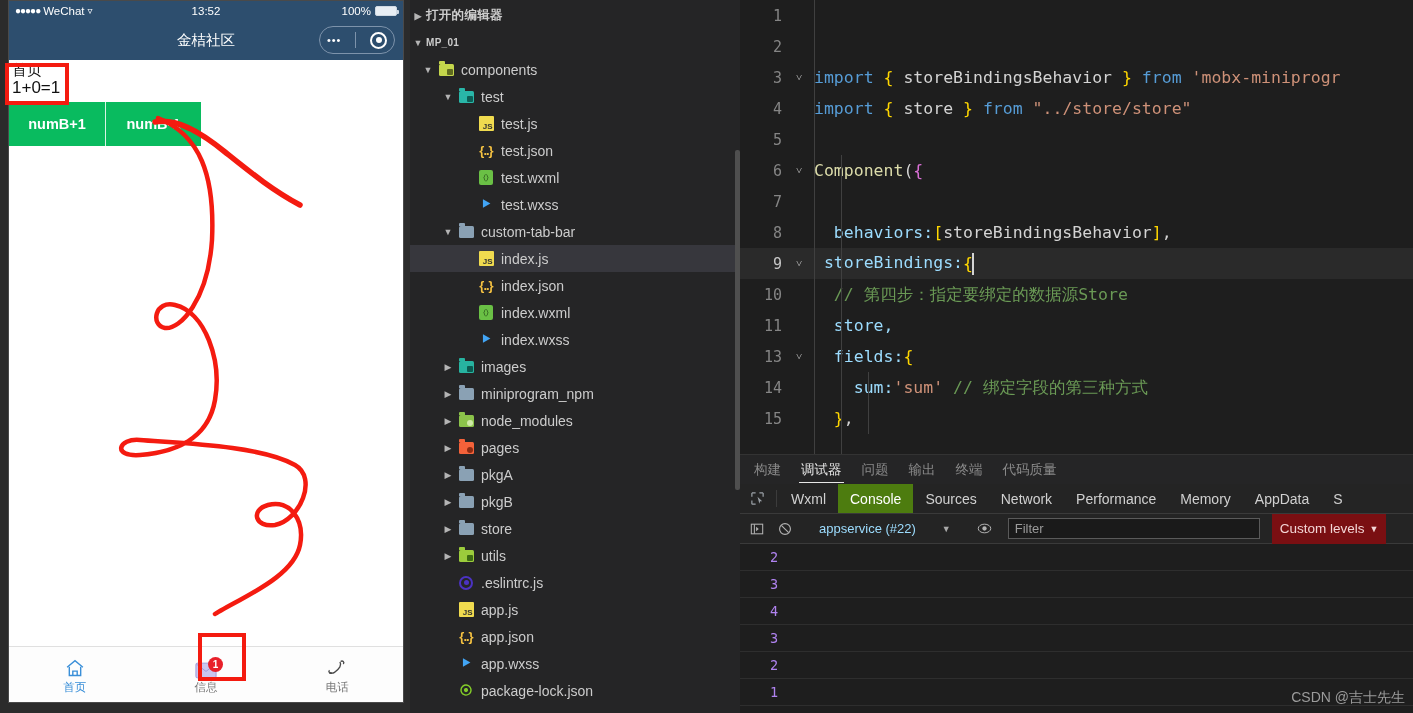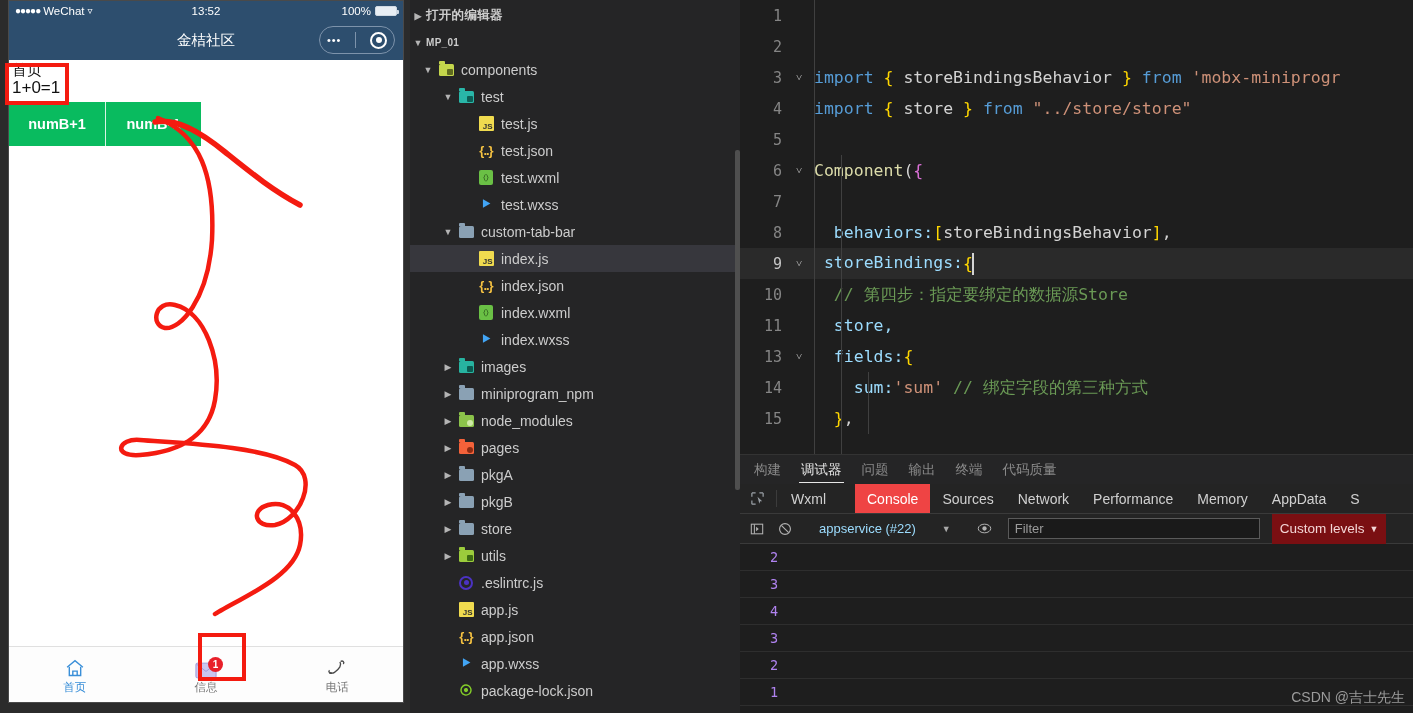--- a/index.html
+++ b/index.html
@@ -206,21 +206,21 @@
   }
   .dt-inspect {
     width: 34px; display: flex; align-items: center; justify-content: center;
     color: #9aa0a6; cursor: pointer;
   }
   .dt-sep { width: 1px; background: #3c3c3c; margin: 6px 2px; }
   .dttab {
     display: flex; align-items: center; padding: 0 12px; color: #d0d0d0;
     font-size: 14px; cursor: pointer;
   }
-  .dttab.active { background: #ef4444; color: #ffffff; margin-left: 17px; }
+  .dttab.active { background: #4d7c0f; color: #ffffff; }
   .dt-toolbar {
     height: 30px; background: #242424; display: flex; align-items: center;
     padding-left: 6px; gap: 6px; border-bottom: 1px solid #3a3a3a;
   }
   .tb-icon {
     width: 22px; height: 22px; display: flex; align-items: center; justify-content: center;
     color: #b3b3b3; cursor: pointer;
   }
   .ctx-select {
     color: #9cdcfe; font-size: 13px; display: flex; align-items: center; gap: 26px;

